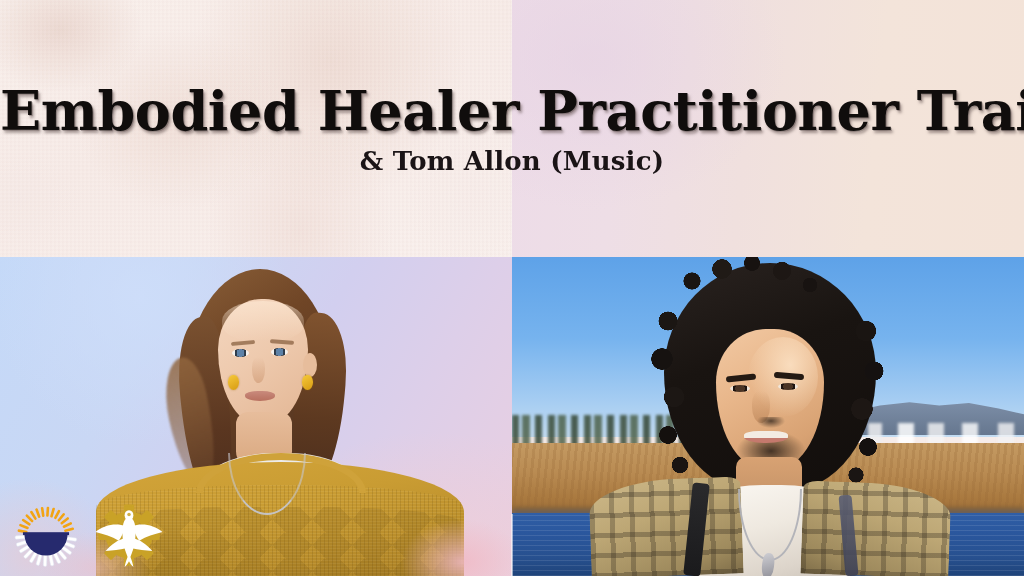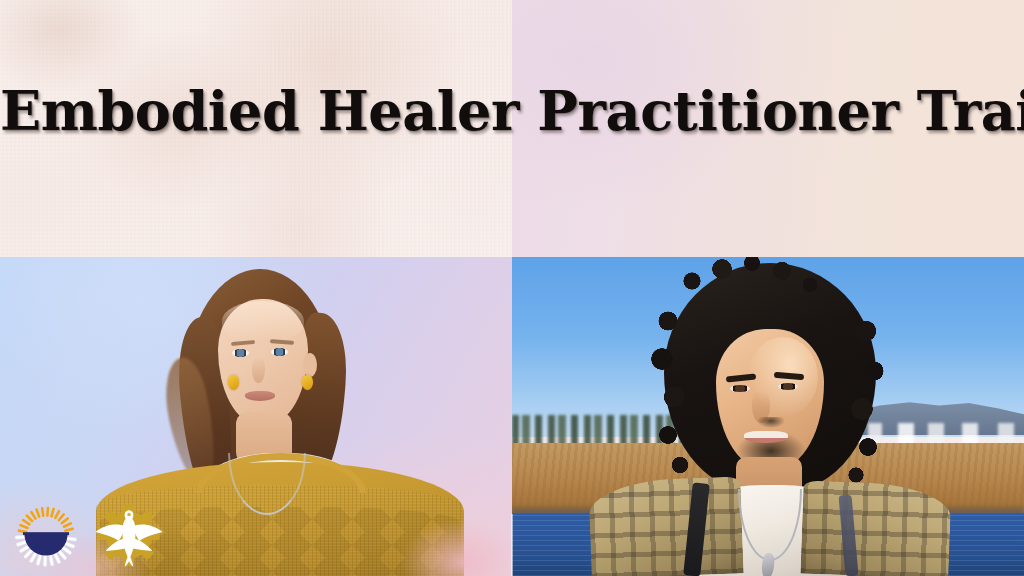--- a/index.html
+++ b/index.html
@@ -387,20 +387,21 @@
 <div id="stage">
 
   <div class="banner">
     <div class="banner-left"></div>
     <div class="banner-right"></div>
     <div class="banner-seam"></div>
 
     <div class="title">Embodied Healer Practitioner Training</div>
 
     <div class="subtitle">
+      <div class="line2">&amp; Tom Allon (Music)</div>
     </div>
   </div>
 
   <div class="photos">
 
     <div class="photo photo-left">
       <div class="pl-sky"></div>
       <div class="pl-hair-back"></div>
       <div class="pl-hair-side-l"></div>
       <div class="pl-hair-side-r"></div>

